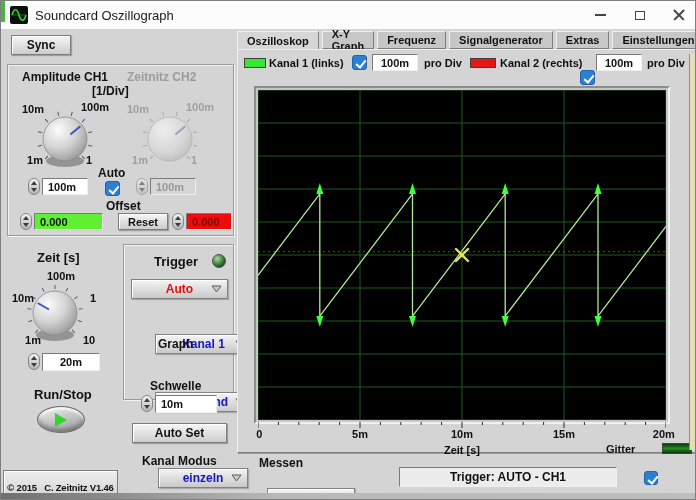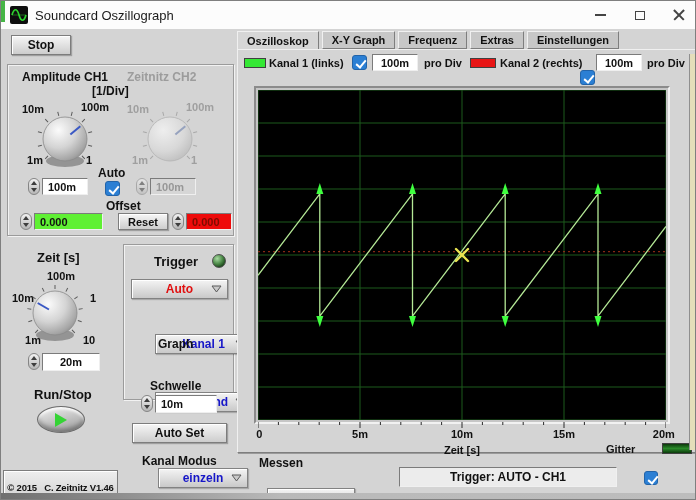--- a/index.html
+++ b/index.html
@@ -105,21 +105,21 @@
       </div>
     <div class="abs winbtn" style="left:622px;">
         <span class="glyph-max"></span>
       </div>
     <div class="abs winbtn" style="left:661px;">
         <span class="glyph-close"></span>
       </div>
   </div>
   <div class="abs green-sliver"></div>
 
-  <div class="abs btn3d" style="left:10px;top:34px;width:60px;height:20px;">Stop</div>
+  <div class="abs btn3d" style="left:10px;top:34px;width:60px;height:20px;">Sync</div>
 
   <div class="abs panel" style="left:6px;top:63px;width:227px;height:172px;">
     <div class="abs lbl12" style="left:14px;top:5px;">Amplitude CH1</div>
     <div class="abs lbl12 gray" style="left:119px;top:5px;">Zeitnitz CH2</div>
     <div class="abs lbl12" style="left:84px;top:19px;">[1/Div]</div>
 
     <svg class="abs" style="left:8px;top:28px;" width="98" height="84" viewBox="0 0 98 84">
       <text class="knob-label" x="17" y="20" text-anchor="middle">10m</text>
       <text class="knob-label" x="79" y="18" text-anchor="middle">100m</text>
       <text class="knob-label" x="19" y="71" text-anchor="middle">1m</text>
@@ -267,20 +267,21 @@
     <span>einzeln</span>
     <span class="dd-arrow"><svg width="11" height="8">
           <path d="M1 1 L10 1 L5.5 7 Z" fill="#c9c9c9" stroke="#5a5a5a"></path>
         </svg></span>
   </div>
 
   <div class="abs tabbar">
     <div class="tab active">Oszilloskop</div>
     <div class="tab">X-Y Graph</div>
     <div class="tab">Frequenz</div>
+    <div class="tab">Signalgenerator</div>
     <div class="tab">Extras</div>
     <div class="tab">Einstellungen</div>
   </div>
 
   <div class="abs page">
 
     <div class="abs swatch" style="left: 6px; top: 8px; width: 22px; height: 10px; background: rgb(53, 232, 53);"></div>
     <div class="abs lbl" style="left:31px;top:7px;">Kanal 1 (links)</div>
     <div class="abs checkbox" style="left:114px;top:5px;"></div>
     <div class="abs field center" style="left:134px;top:4px;width:46px;height:17px;">100m</div>

